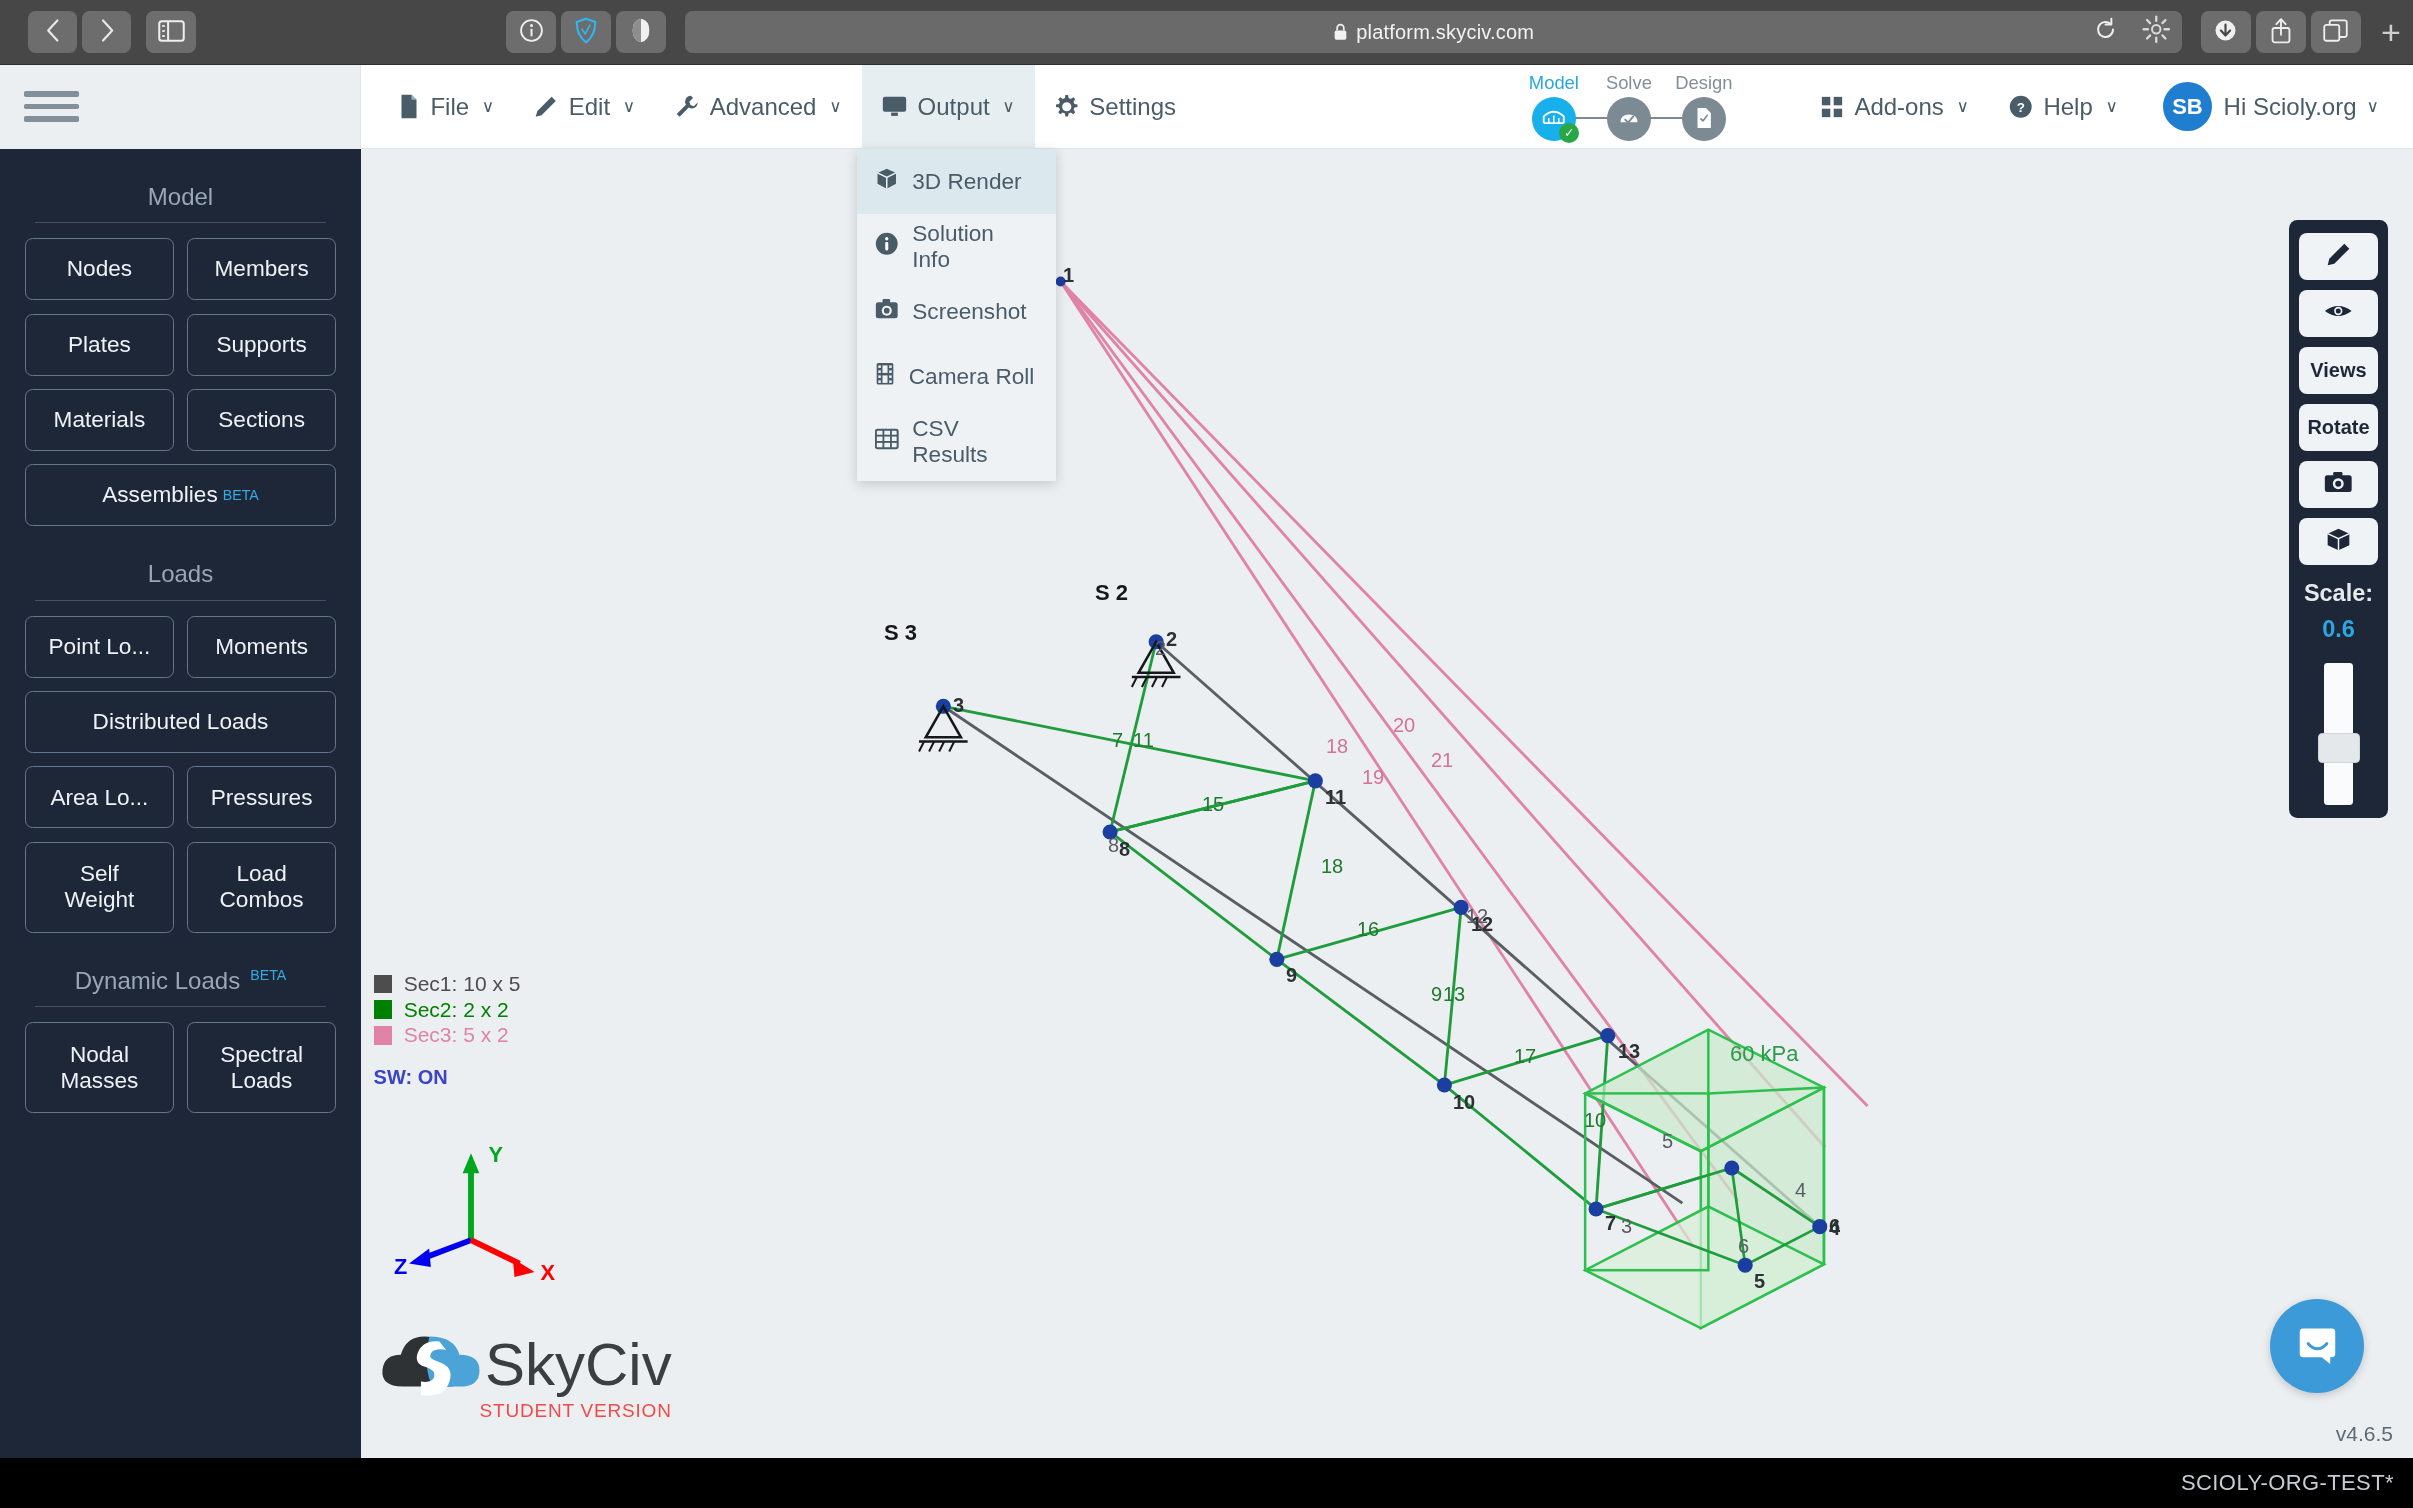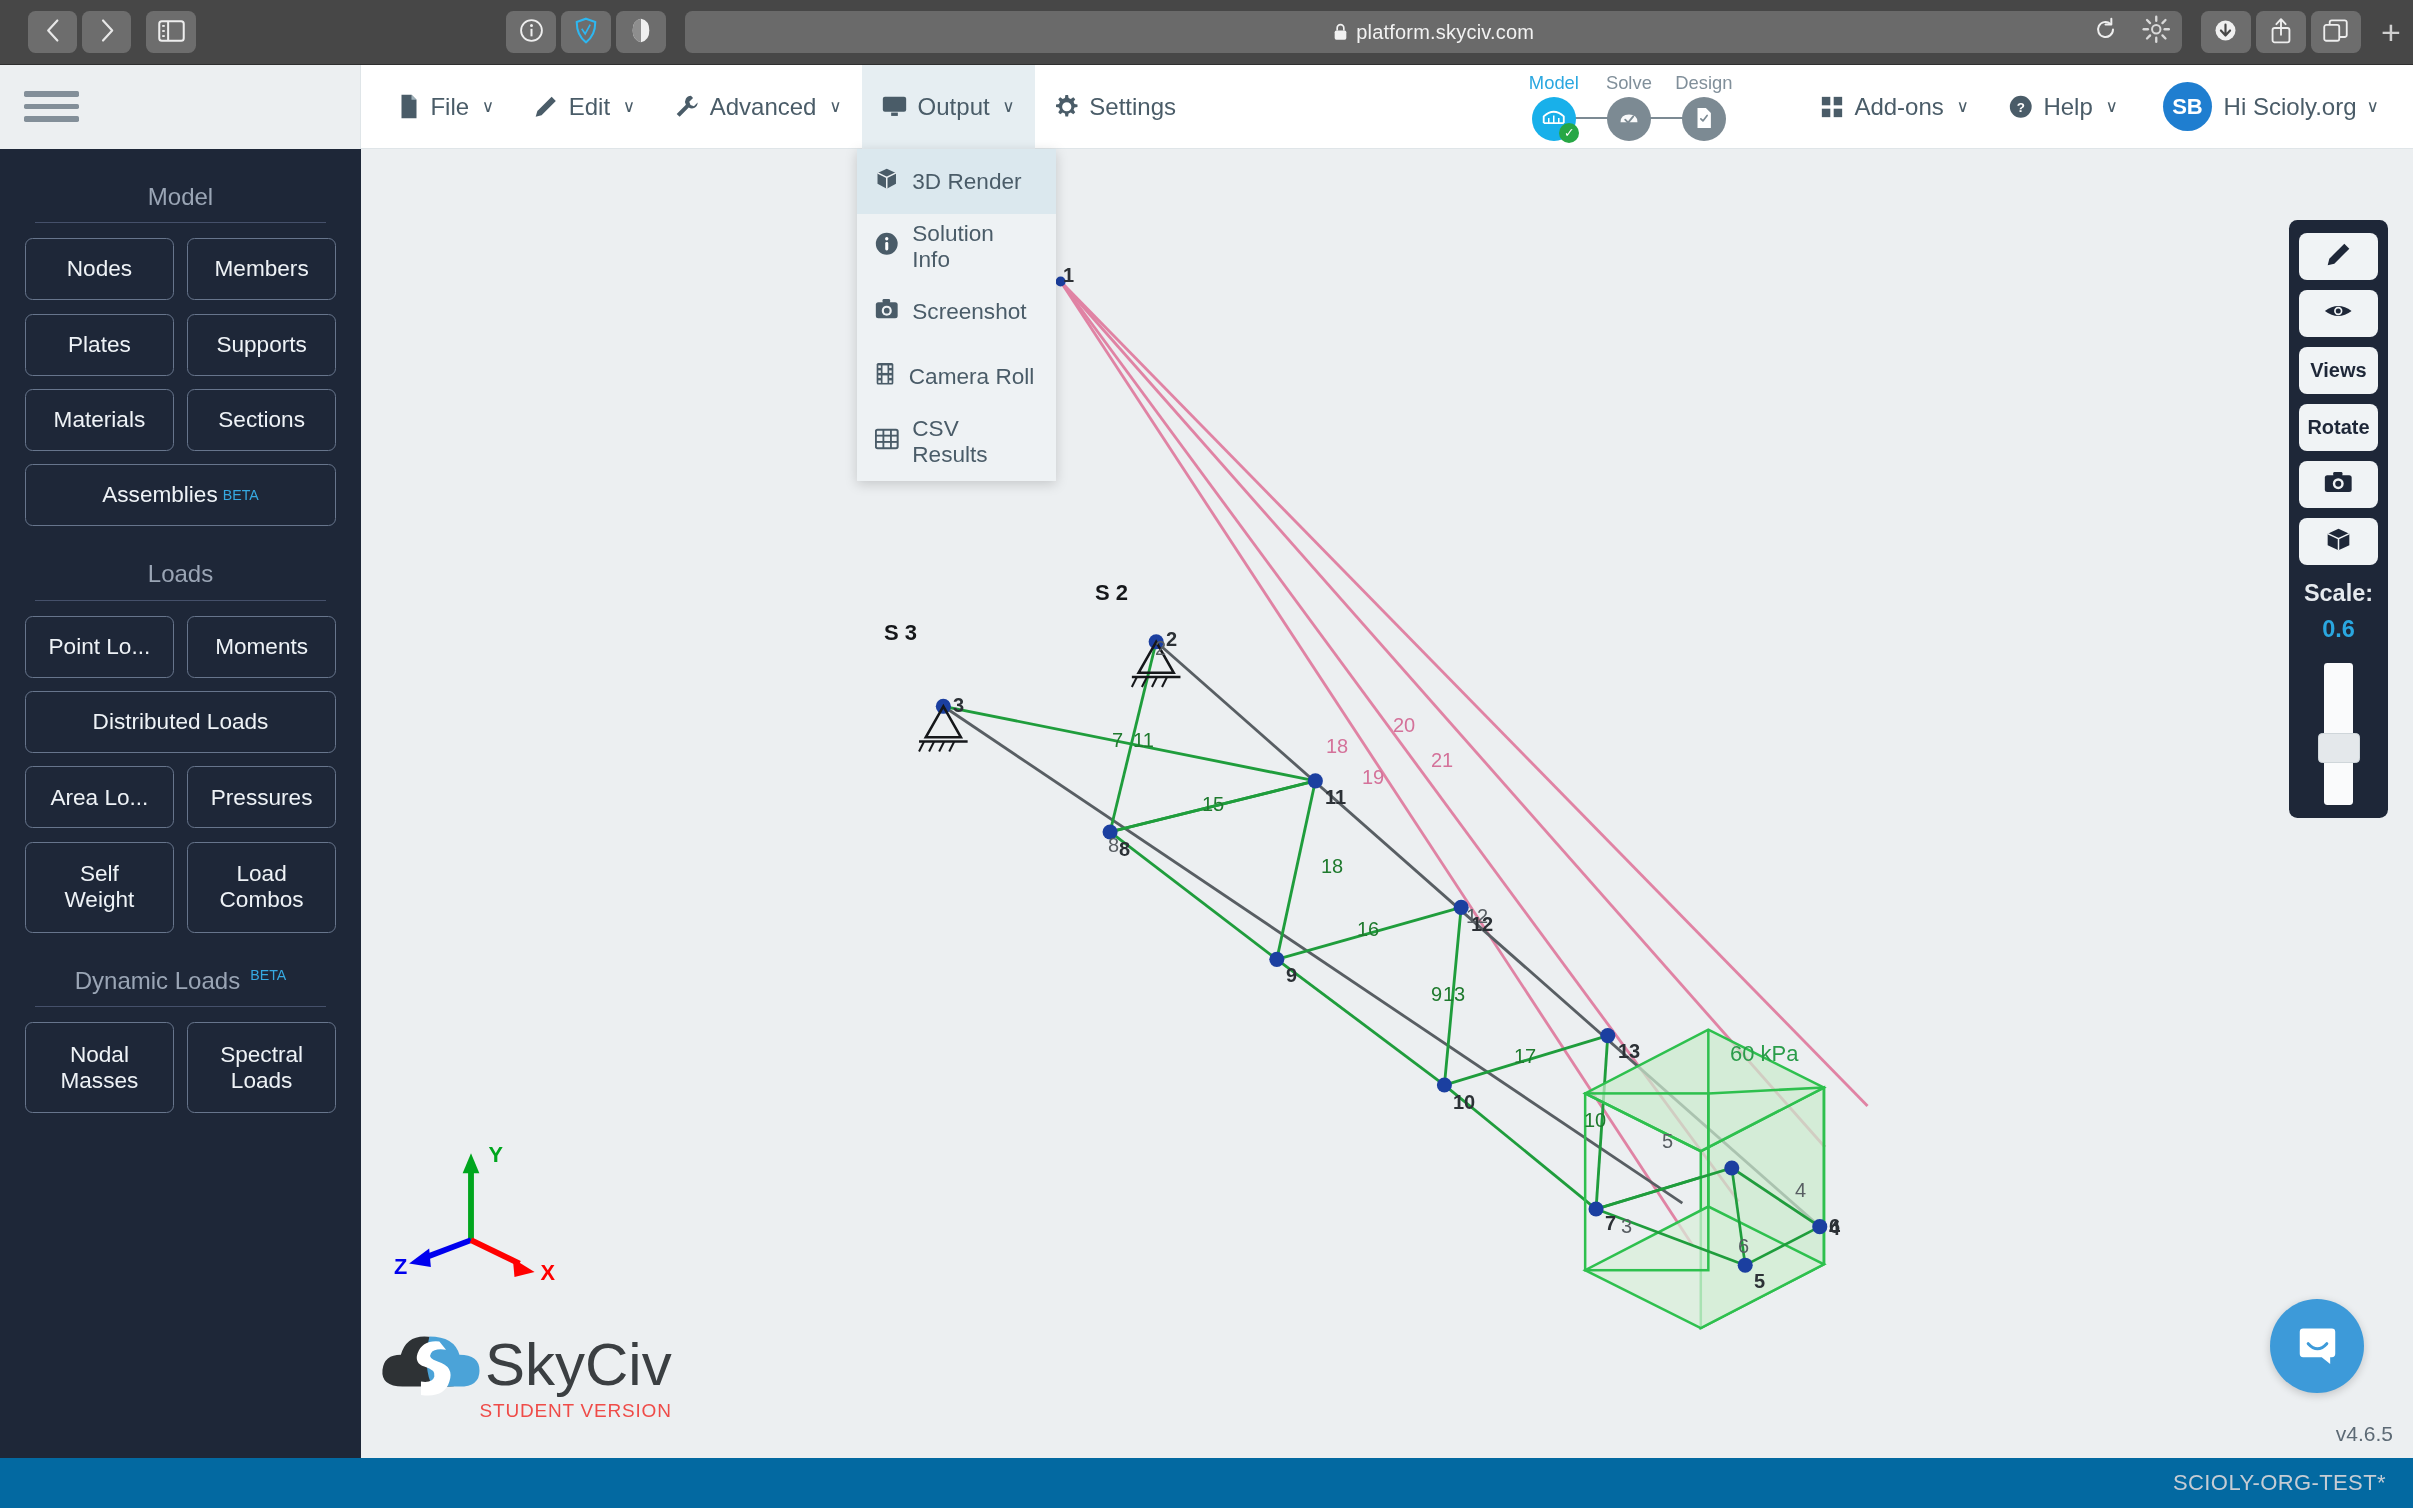--- a/index.html
+++ b/index.html
@@ -174,22 +174,22 @@
     margin-top: 10px; position: relative;
   }
   #scale-thumb {
     position: absolute; left: -6.7px; top: 70px; width: 42px; height: 30px;
     background: #e4e8eb; border-radius: 4.2px; border: 0.8px solid #cfd6da;
   }
 
   
   #footer {
     position: absolute; left: 0; bottom: 0; width: 2413px; height: 50px;
-    background: #0369a1; display: flex; align-items: center;
-    justify-content: flex-end; padding-right: 27px;
+    background: #000000; display: flex; align-items: center;
+    justify-content: flex-end; padding-right: 19px;
   }
   #footer-text { color: #c6ccd4; font-size: 22px; letter-spacing: 0.4px; }
 
   
   .mlabel { position: absolute; font-size: 20px; white-space: nowrap; }
   .nlabel { color: #2c3136; font-weight: 700; }
   .slabel { color: #15171a; font-weight: 700; font-size: 22px; }
   .mem-green { color: #1f7a2e; }
   .mem-grey  { color: #585e63; }
   .mem-pink  { color: #d4729a; }
@@ -719,20 +719,35 @@
   <div class="mlabel mem-green" style="left:996px;top:769px">16</div>
   <div class="mlabel mem-green" style="left:1153px;top:896px">17</div>
   <div class="mlabel mem-green" style="left:960px;top:706px">18</div>
   <div class="mlabel mem-pink" style="left:1001px;top:617px">19</div>
   <div class="mlabel mem-pink" style="left:965px;top:586px">18</div>
   <div class="mlabel mem-pink" style="left:1032px;top:565px">20</div>
   <div class="mlabel mem-pink" style="left:1070px;top:600px">21</div>
 
   <div class="mlabel plate-lbl" style="left:1369px;top:892px">60 kPa</div>
 
+  <div id="legend">
+    <div class="legend-row">
+      <span class="legend-sw" style="background:#4d4d4d"></span>
+      <span style="color:#4d4d4d">Sec1: 10 x 5</span>
+    </div>
+    <div class="legend-row">
+      <span class="legend-sw" style="background:#008000"></span>
+      <span style="color:#008000">Sec2: 2 x 2</span>
+    </div>
+    <div class="legend-row">
+      <span class="legend-sw" style="background:#e083a4"></span>
+      <span style="color:#e083a4">Sec3: 5 x 2</span>
+    </div>
+    <div id="sw-status">SW: ON</div>
+  </div>
 
   <div id="axis-widget">
     <svg width="184" height="159" viewBox="0 0 220 190">
       <g>
         <line x1="110" y1="140" x2="110" y2="55" stroke="#00a61e" stroke-width="7"></line>
         <polygon points="110,36 100,60 120,60" fill="#00a61e"></polygon>
         <text x="131" y="46" font-size="26" font-family="Liberation Sans" fill="#00a61e" font-weight="bold">Y</text>
       </g>
       <g>
         <line x1="110" y1="140" x2="52" y2="162" stroke="#0000ee" stroke-width="7"></line>

